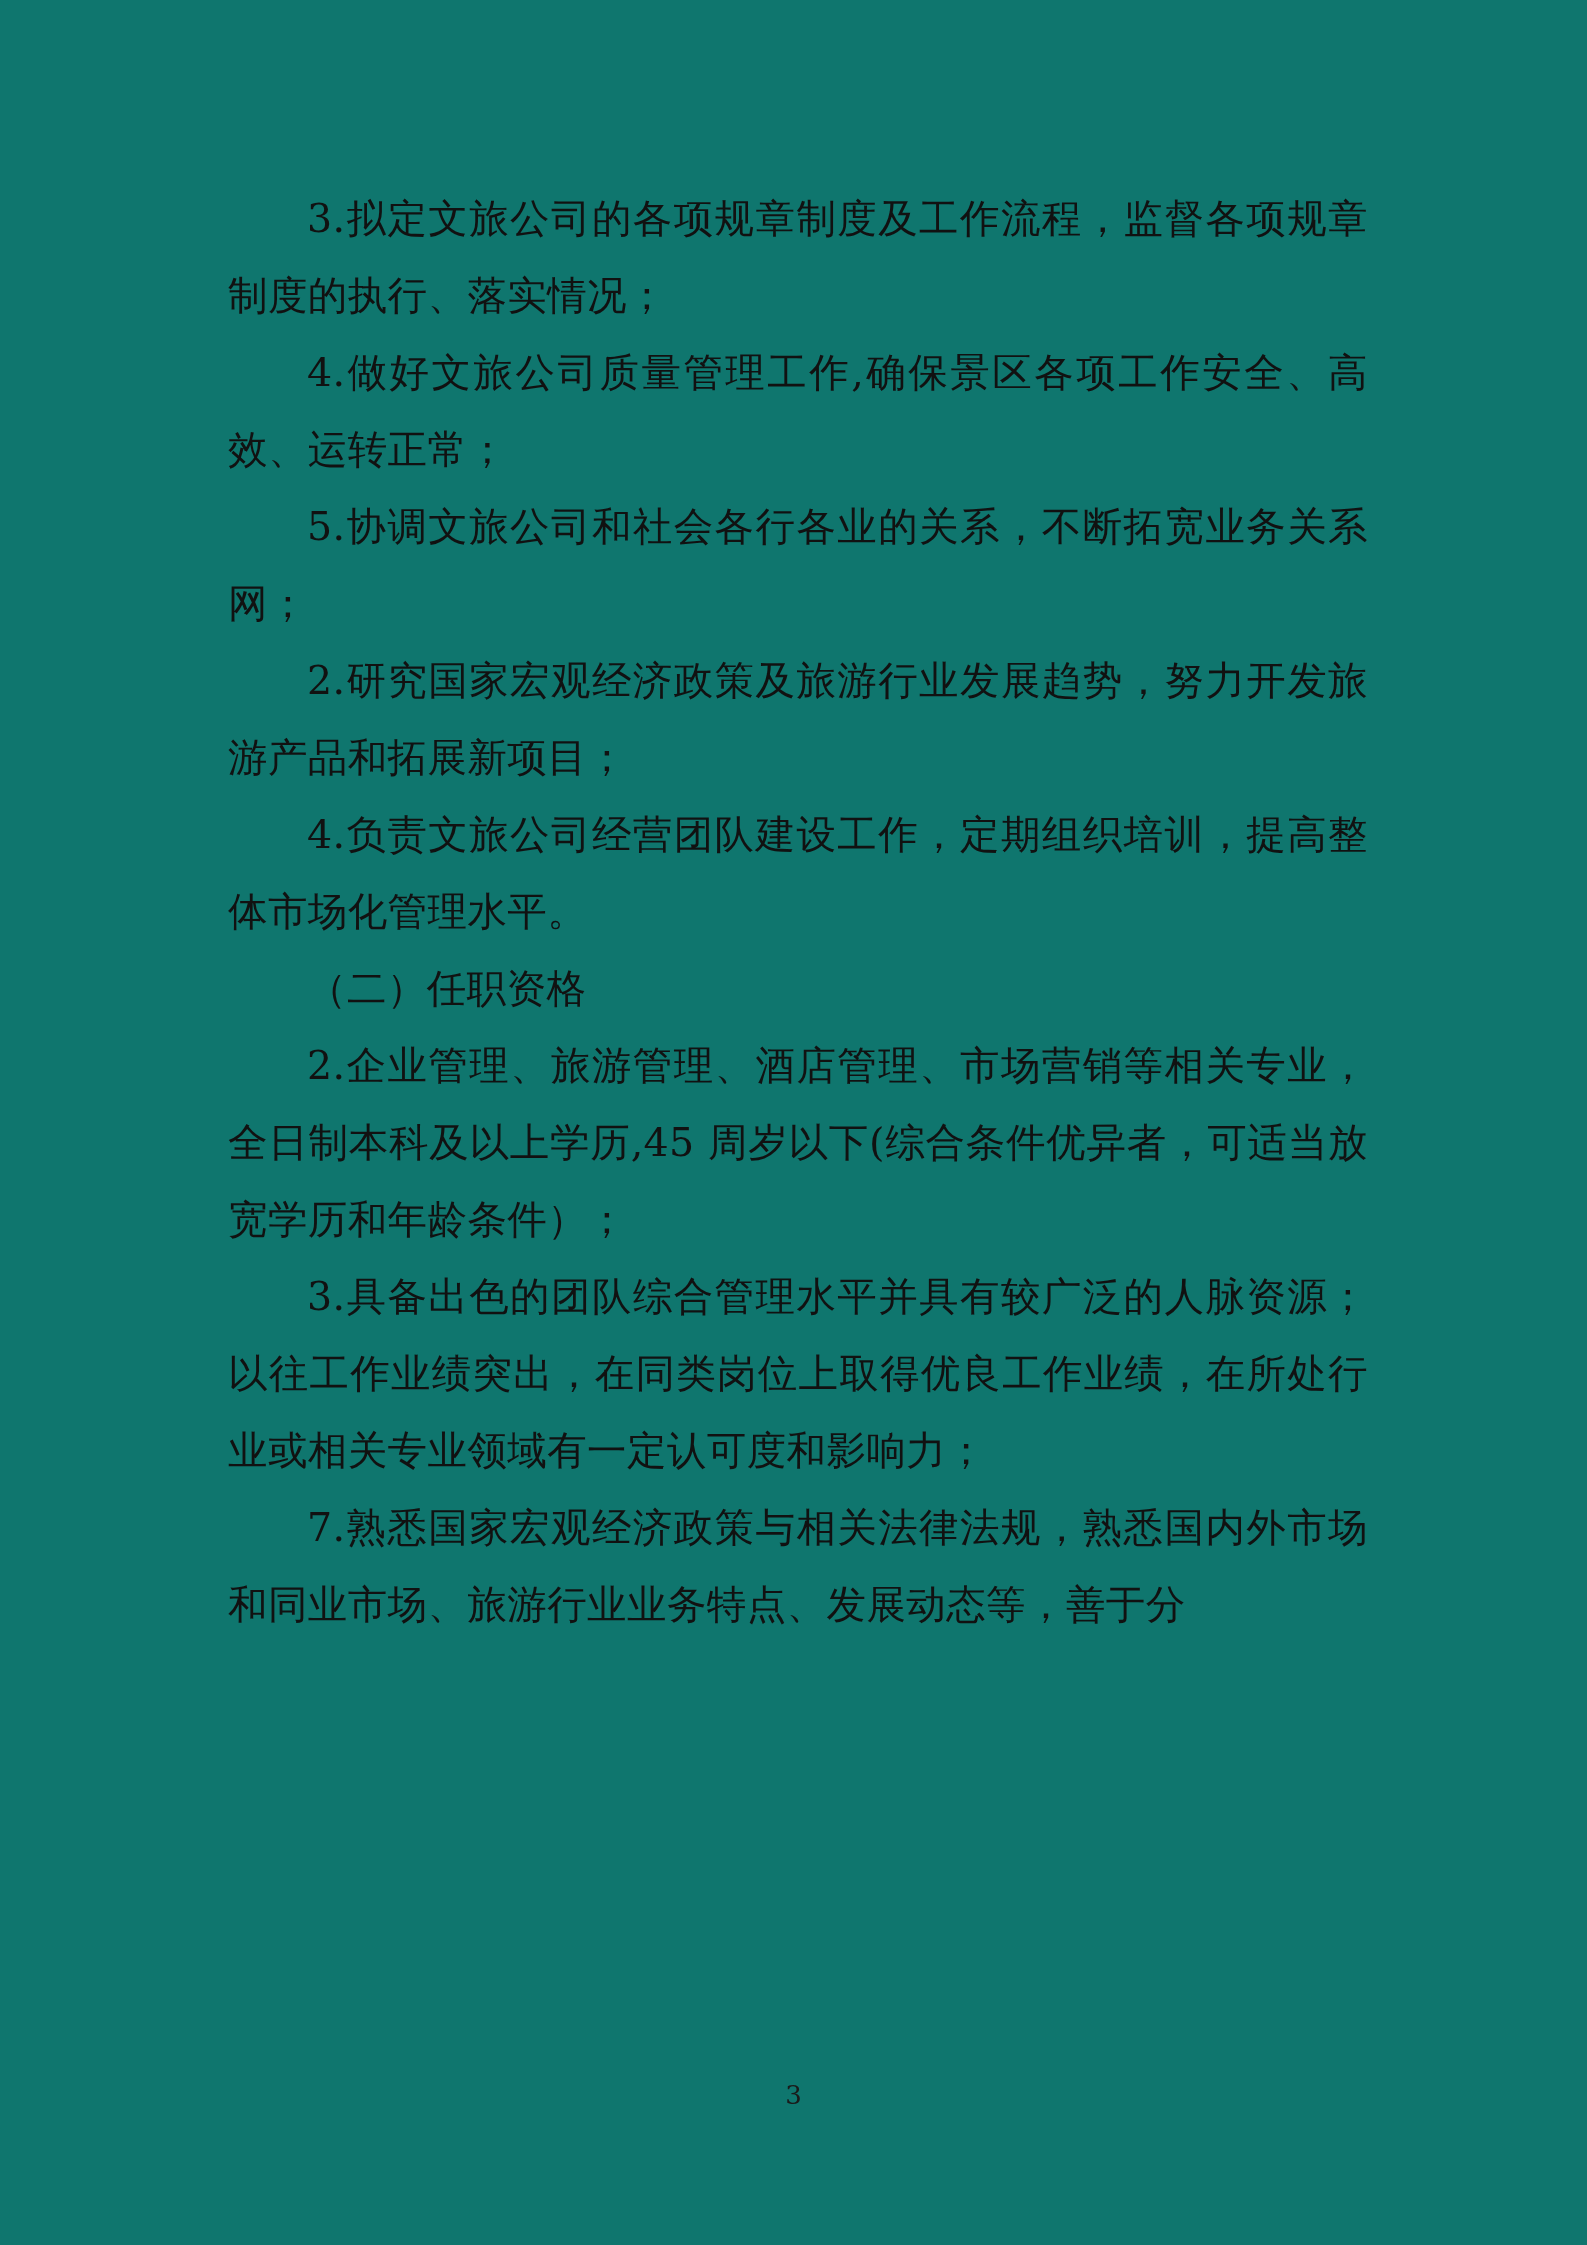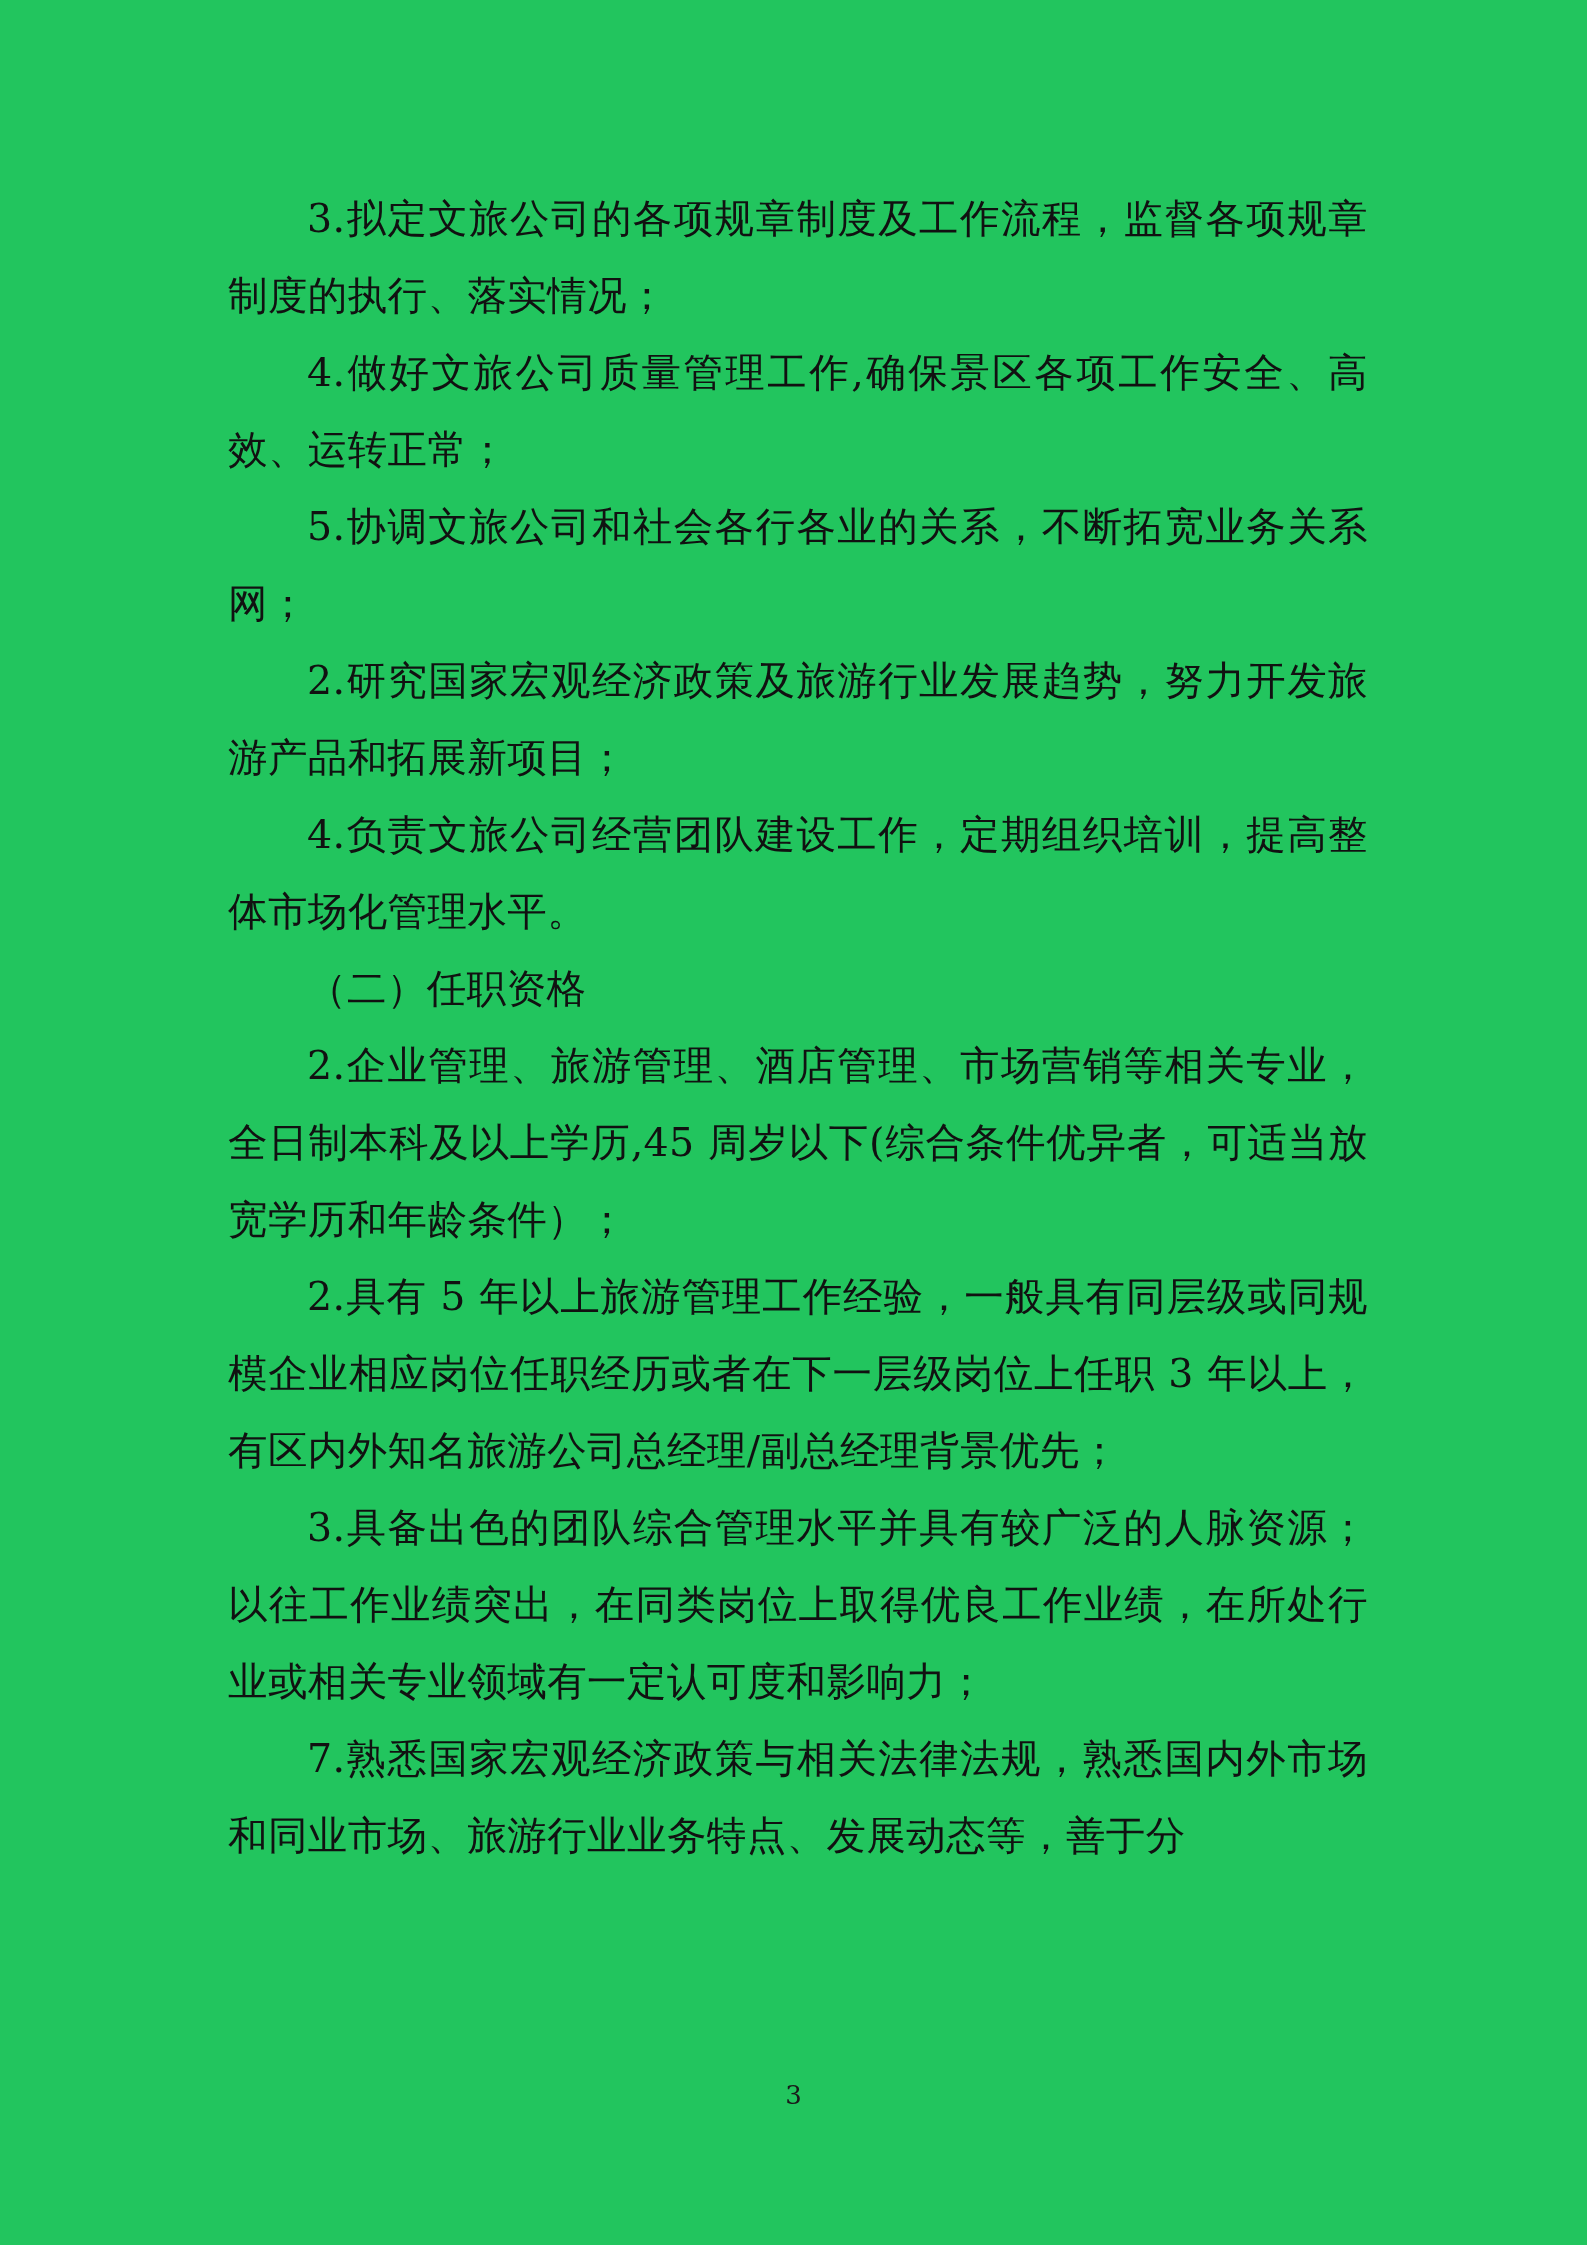--- a/index.html
+++ b/index.html
@@ -4,21 +4,21 @@
 <style>
   html, body {
     margin: 0;
     padding: 0;
     background: #ffffff;
   }
   .page {
     position: relative;
     width: 1587px;
     height: 2245px;
-    background: #22c55e;
+    background: #0f766e;
     margin: 0 auto;
     overflow: hidden;
     font-family: "DejaVu Serif", "Liberation Serif", serif;
     color: #000000;
   }
   .content {
     position: absolute;
     left: 228px;
     top: 180px;
     width: 1140px;
@@ -53,18 +53,17 @@
 
 <div class="page">
   <div class="content">
     <p class="para">3.拟定文旅公司的各项规章制度及工作流程，监督各项规章制度的执行、落实情况；</p>
     <p class="para">4.做好文旅公司质量管理工作,确保景区各项工作安全、高效、运转正常；</p>
     <p class="para">5.协调文旅公司和社会各行各业的关系，不断拓宽业务关系网；</p>
     <p class="para">2.研究国家宏观经济政策及旅游行业发展趋势，努力开发旅游产品和拓展新项目；</p>
     <p class="para">4.负责文旅公司经营团队建设工作，定期组织培训，提高整体市场化管理水平。</p>
     <p class="para heading">（二）任职资格</p>
     <p class="para">2.企业管理、旅游管理、酒店管理、市场营销等相关专业，全日制本科及以上学历,45 周岁以下(综合条件优异者，可适当放宽学历和年龄条件）；</p>
-    <p class="para">2.具有 5 年以上旅游管理工作经验，一般具有同层级或同规模企业相应岗位任职经历或者在下一层级岗位上任职 3 年以上，有区内外知名旅游公司总经理/副总经理背景优先；</p>
     <p class="para">3.具备出色的团队综合管理水平并具有较广泛的人脉资源；以往工作业绩突出，在同类岗位上取得优良工作业绩，在所处行业或相关专业领域有一定认可度和影响力；</p>
     <p class="para">7.熟悉国家宏观经济政策与相关法律法规，熟悉国内外市场和同业市场、旅游行业业务特点、发展动态等，善于分</p>
   </div>
   <div class="footer">3</div>
 </div>
 
 </body></html>

